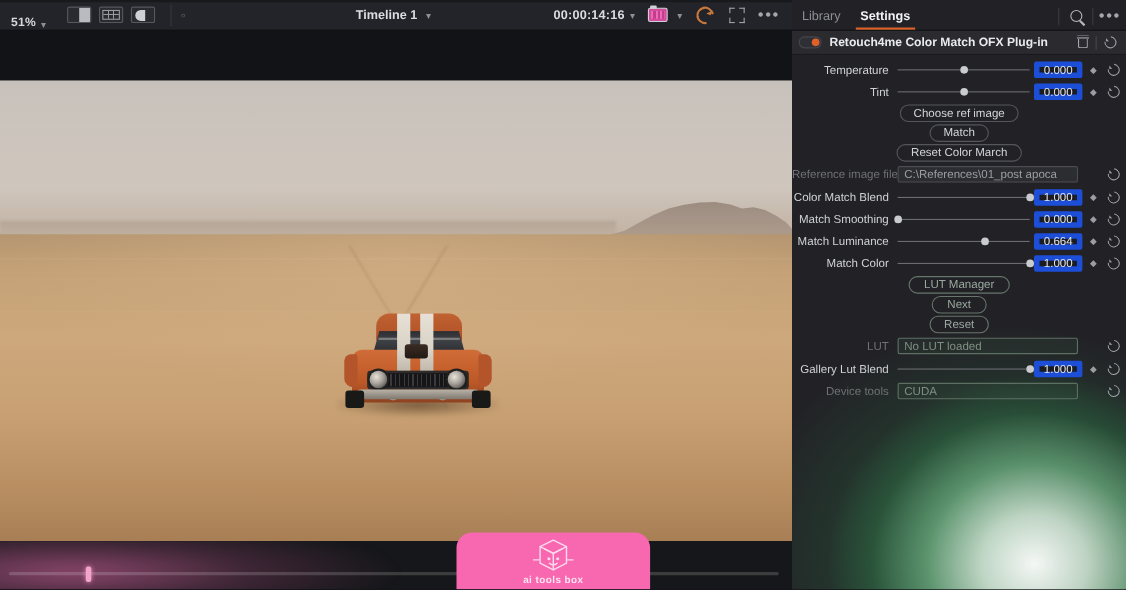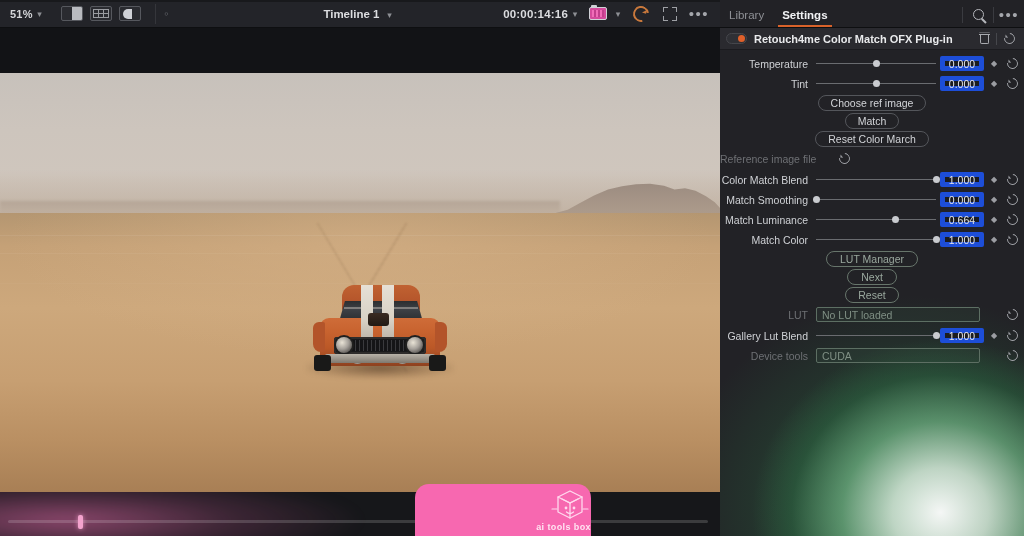--- a/index.html
+++ b/index.html
@@ -26,21 +26,21 @@
     height: 28px; width: 100%;
     background: #232429;
     border-bottom: 1px solid #0e0f11;
     display: flex; align-items: center;
     font-size: 11px; color: #c8c9cc;
   }
   #viewer-toolbar::before {
     content: ""; position: absolute; left: 0; top: 0; right: 0; height: 2px;
     background: #18191c;
   }
-  .tb-group { display: flex; align-items: center; height: 100%; }
+  .tb-group { display: flex; align-items: flex-end; height: 100%; }
   #zoom-level {
     font-size: 11px; font-weight: bold; color: #d6d7da;
     padding-left: 10px; letter-spacing: 0.2px;
   }
   .chev {
     display: inline-block; width: 14px; text-align: center;
     color: #8d8f94; font-size: 9px; cursor: default;
   }
   #viewmode-icons {
     display: flex; align-items: center; gap: 7px;
@@ -257,21 +257,21 @@
   #playhead {
     position: absolute; left: 78px; top: 23px; width: 5px; height: 14px;
     background: #f4a3cd; border-radius: 2px;
     box-shadow: 0 0 5px rgba(244,163,205,0.8);
   }
 
   
   #watermark {
     position: absolute; left: 415px; top: 484px; width: 176px; height: 52px;
     background: #f768b0; border-radius: 14px 14px 0 0;
-    display: flex; flex-direction: column; align-items: flex-end; justify-content: flex-start;
+    display: flex; flex-direction: column; align-items: center; justify-content: flex-start;
     padding-top: 5px; z-index: 40;
   }
   #wm-box { width: 42px; height: 32px; position: relative; }
   #wm-label {
     font-size: 9px; color: #ffe4f2; letter-spacing: 0.4px;
     font-weight: bold; margin-top: 1px;
   }
 
   
   #inspector {
@@ -573,20 +573,21 @@
       </div>
       <div class="btnrow">
         <div class="pbtn" style="min-width:52px">Match</div>
       </div>
       <div class="btnrow">
         <div class="pbtn">Reset Color March</div>
       </div>
 
       <div class="textrow">
         <div class="plabel dim">Reference image file</div>
+        <div class="tfield">C:\References\01_post apoca</div>
         <div class="spacer20"></div>
         <div class="preset">
             <span class="reset-ico"></span>
           </div>
       </div>
 
       <div class="prow">
         <div class="plabel">Color Match Blend</div>
         <div class="slider">
           <div class="slider-track"></div>

